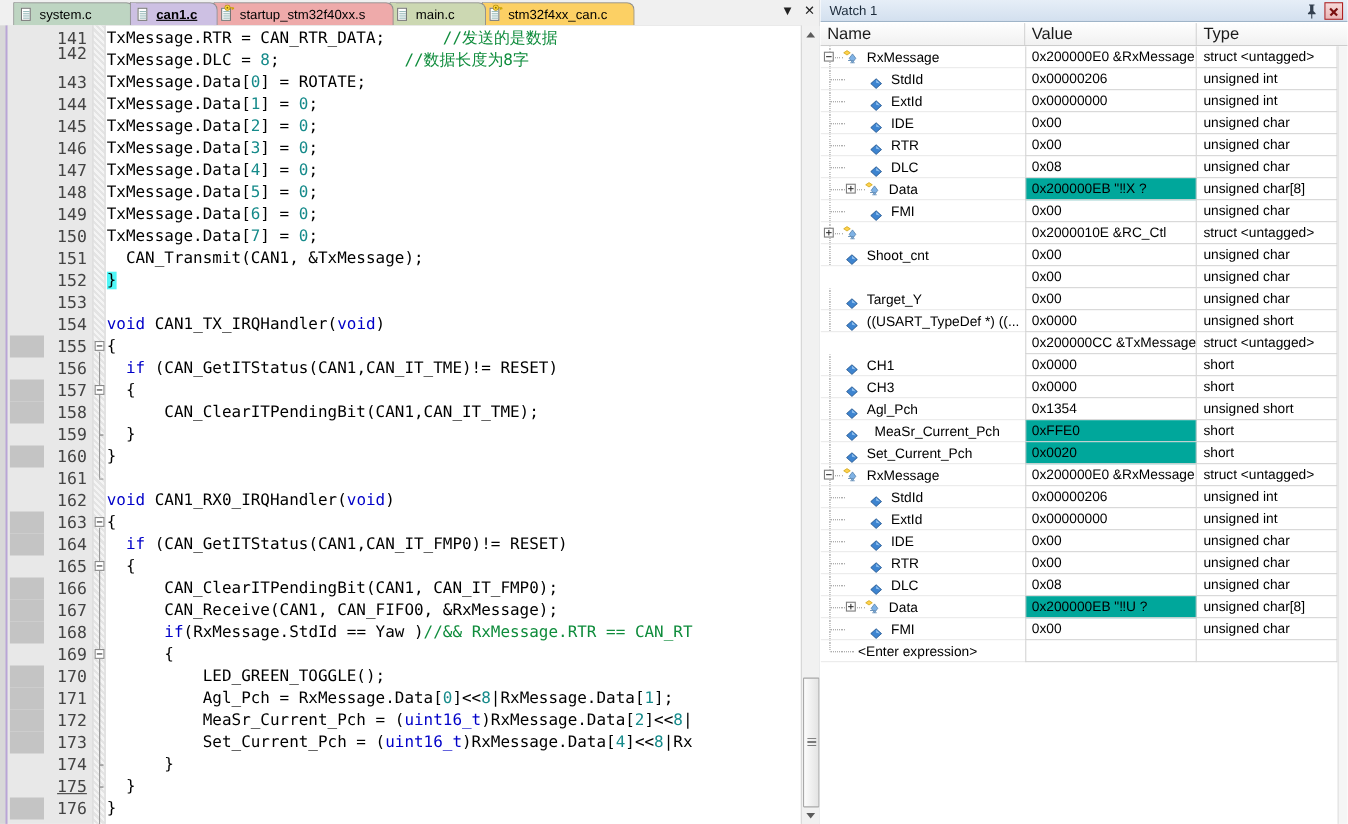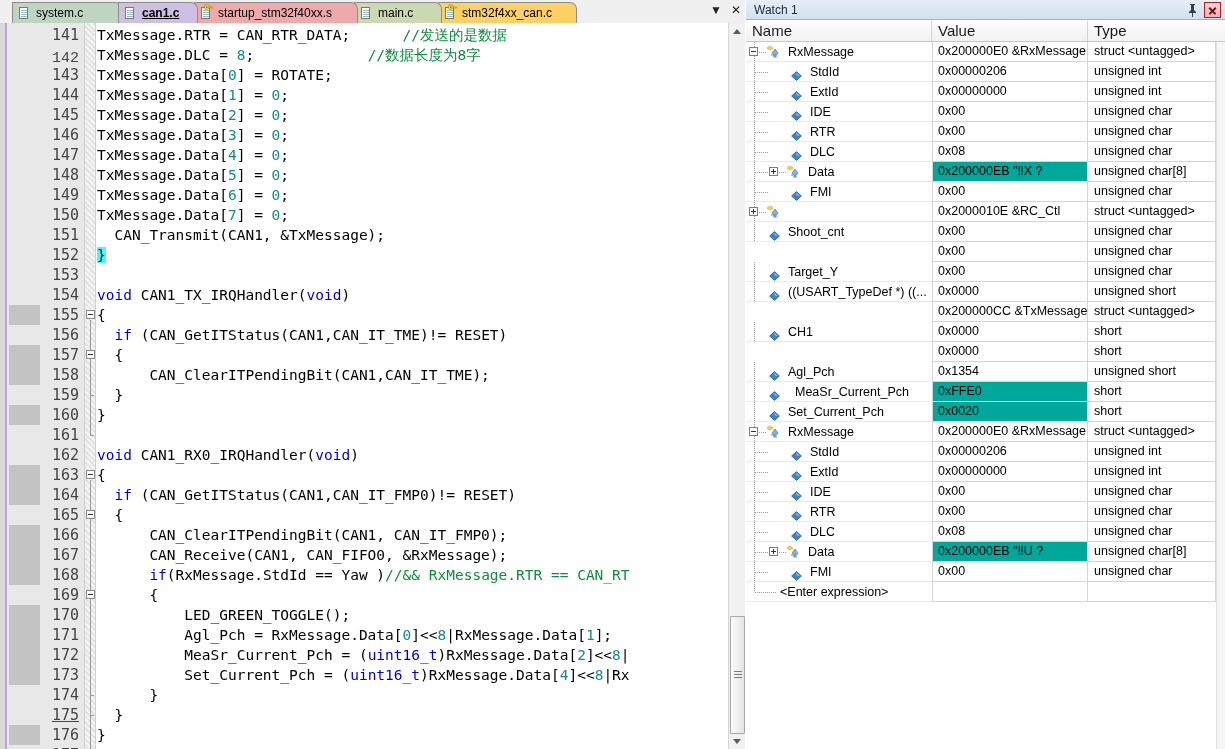--- a/index.html
+++ b/index.html
@@ -288,21 +288,21 @@
           <div class="marker" style="top: 522px;"></div>
           <div class="marker" style="top: 542px;"></div>
           <div class="marker" style="top: 582px;"></div>
           <div class="marker" style="top: 602px;"></div>
           <div class="marker" style="top: 622px;"></div>
           <div class="marker" style="top: 642px;"></div>
           <div class="marker" style="top: 702px;"></div>
         </div>
       <div id="line-no-col">
           <div class="lno" style="top: 2px;">141</div>
-          <div class="lno" style="top: 26px; font-family: Liberation Mono, monospace;">142</div>
+          <div class="lno" style="top: 16px;">142</div>
           <div class="lno" style="top: 42px;">143</div>
           <div class="lno" style="top: 62px;">144</div>
           <div class="lno" style="top: 82px;">145</div>
           <div class="lno" style="top: 102px;">146</div>
           <div class="lno" style="top: 122px;">147</div>
           <div class="lno" style="top: 142px;">148</div>
           <div class="lno" style="top: 162px;">149</div>
           <div class="lno" style="top: 182px;">150</div>
           <div class="lno" style="top: 202px;">151</div>
           <div class="lno" style="top: 222px;">152</div>
@@ -571,20 +571,28 @@
             <span class="ic-var" style="left:23px;"><svg viewBox="0 0 11 10" width="11" height="10">
                 <path d="M5.5 0.6 L10.4 5 L5.5 9.4 L0.6 5 Z" fill="#3d84d0" stroke="#1f4f86" stroke-width=".7"></path>
                 <path d="M5.5 1.6 L9 5 L5.5 4.2 Z" fill="#8fc0ef"></path>
               </svg></span>
             <span class="namecell-inner" style="left:42px;">CH1</span>
           </div>
           <div class="wval">0x0000</div>
           <div class="wtype">short</div>
         </div>
         <div class="wrow" style="top: 300px;">
+          <div class="wname">
+            <span class="tline-v" style="left:8px;"></span>
+            <span class="ic-var" style="left:23px;"><svg viewBox="0 0 11 10" width="11" height="10">
+                <path d="M5.5 0.6 L10.4 5 L5.5 9.4 L0.6 5 Z" fill="#3d84d0" stroke="#1f4f86" stroke-width=".7"></path>
+                <path d="M5.5 1.6 L9 5 L5.5 4.2 Z" fill="#8fc0ef"></path>
+              </svg></span>
+            <span class="namecell-inner" style="left:42px;">CH3</span>
+          </div>
           <div class="wval">0x0000</div>
           <div class="wtype">short</div>
         </div>
         <div class="wrow" style="top: 320px;">
           <div class="wname">
             <span class="tline-v" style="left:8px;"></span>
             <span class="ic-var" style="left:23px;"><svg viewBox="0 0 11 10" width="11" height="10">
                 <path d="M5.5 0.6 L10.4 5 L5.5 9.4 L0.6 5 Z" fill="#3d84d0" stroke="#1f4f86" stroke-width=".7"></path>
                 <path d="M5.5 1.6 L9 5 L5.5 4.2 Z" fill="#8fc0ef"></path>
               </svg></span>

